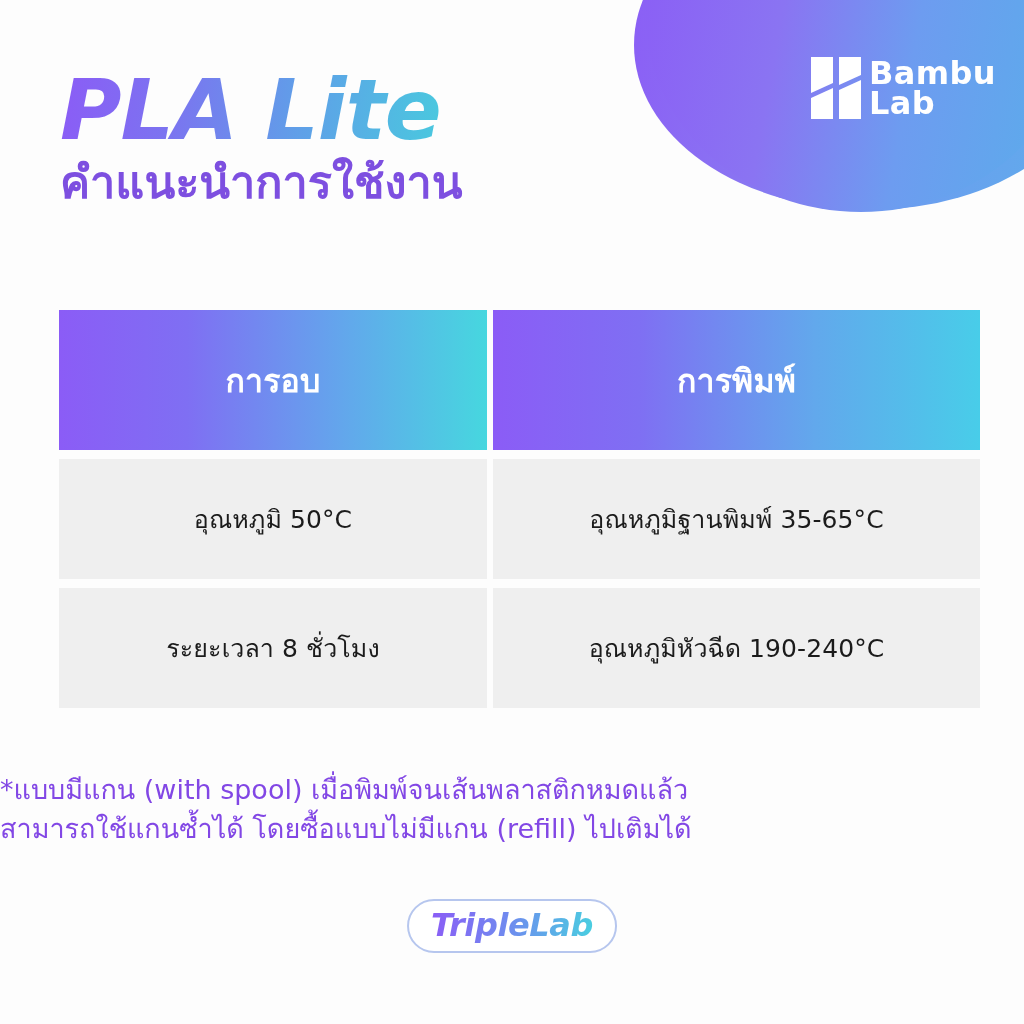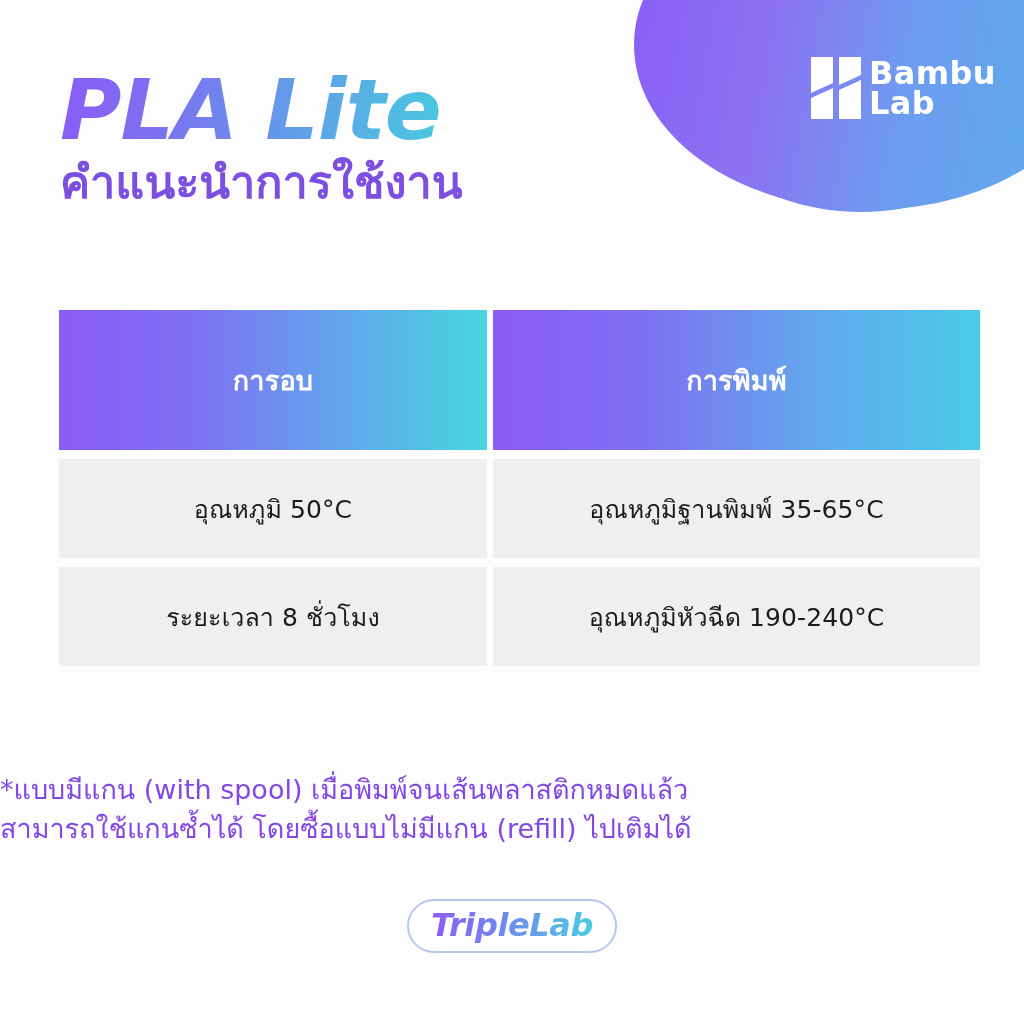--- a/index.html
+++ b/index.html
@@ -107,28 +107,28 @@
     row-gap: 9px;
     z-index: 2;
   }
   .th {
     height: 140px;
     display: flex;
     align-items: center;
     justify-content: center;
     color: #ffffff;
     font-family: "DejaVu Sans", sans-serif;
-    font-size: 27px;
+    font-size: 32px;
     font-weight: 700;
     letter-spacing: 0.2px;
   }
   .th-left  { background: linear-gradient(90deg, #8b5cf6 0%, #7f6ff3 30%, #63a6ec 66%, #46d7df 100%); }
   .th-right { background: linear-gradient(90deg, #8b5cf6 0%, #7f6ff3 30%, #62a8ec 66%, #48cde9 100%); }
   .td {
-    height: 99px;
+    height: 120px;
     background: #efefef;
     display: flex;
     align-items: center;
     justify-content: center;
     color: #1b1b1b;
     font-family: "DejaVu Sans", sans-serif;
     font-size: 25px;
     font-weight: 400;
     letter-spacing: 0.1px;
   }

